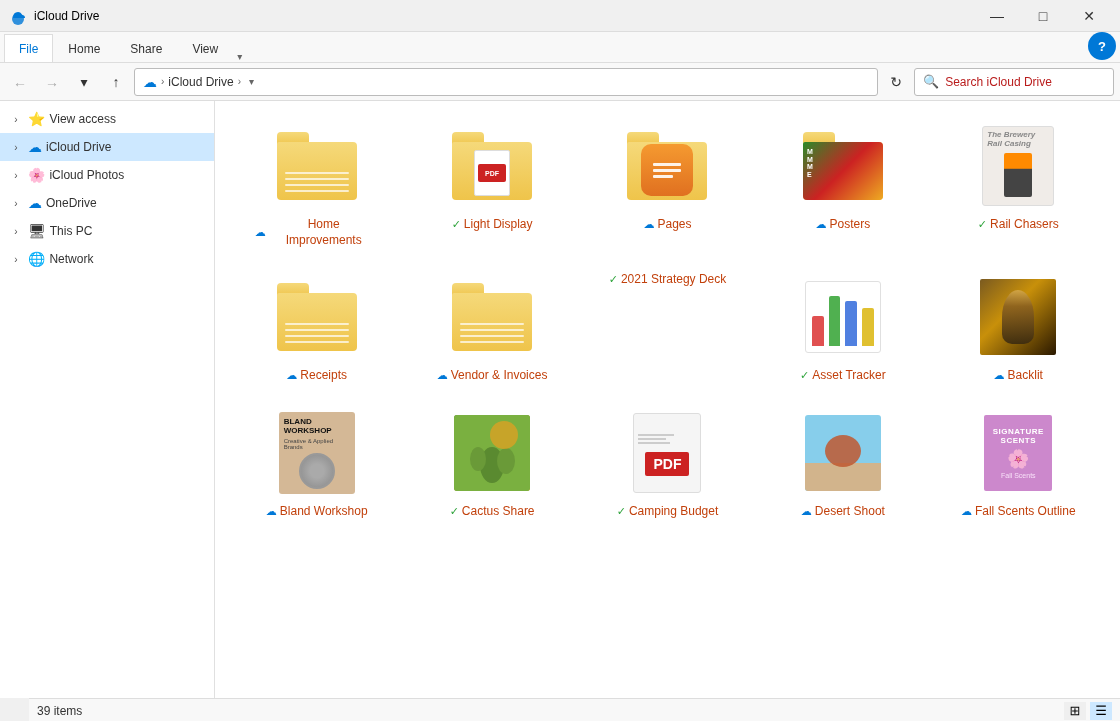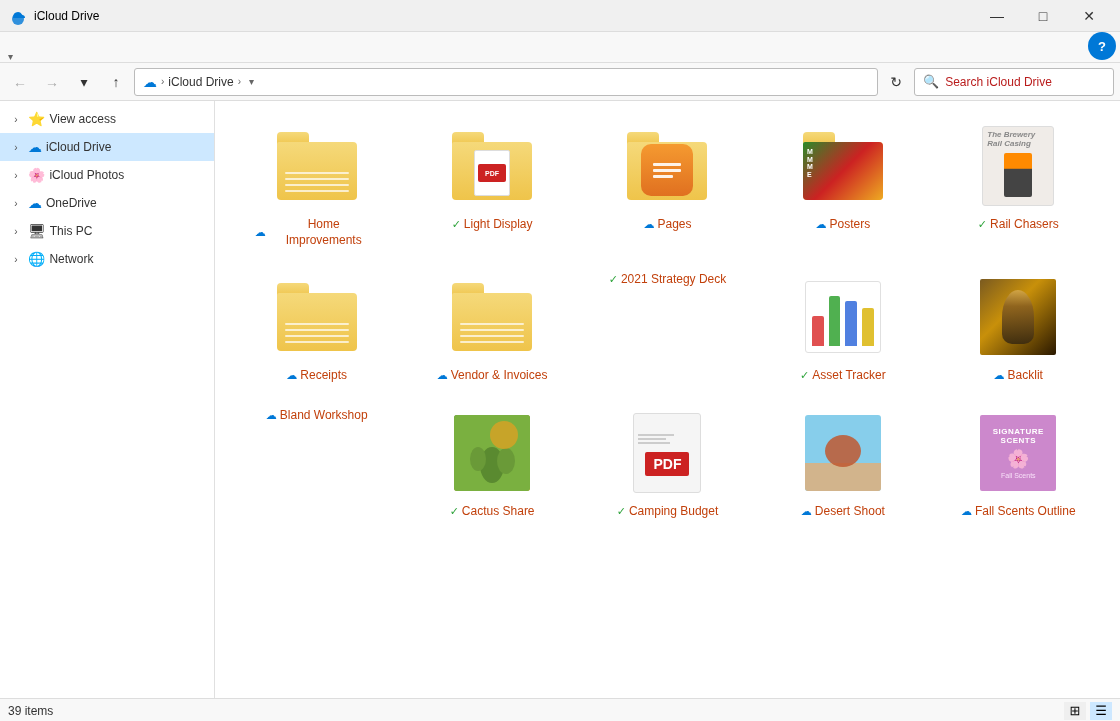--- a/index.html
+++ b/index.html
@@ -253,20 +253,21 @@
     
     .status-bar {
       height: 24px;
       background: #f8f8f8;
       border-top: 1px solid #ddd;
       display: flex;
       align-items: center;
       padding: 0 8px;
       font-size: 12px;
       color: #333;
+      margin-left: 29px;
     }
     .status-bar-right {
       margin-left: auto;
       display: flex;
       gap: 4px;
     }
     .view-btn {
       width: 22px; height: 18px;
       border: none; cursor: pointer;
       display: flex; align-items: center; justify-content: center;
@@ -338,21 +339,21 @@
       background: linear-gradient(135deg, #7a5a20 0%, #c8900a 40%, #2a1800 100%);
       border-radius: 2px;
       overflow: hidden;
       display: flex;
       align-items: center;
       justify-content: center;
     }
 
     
     .scents-thumb {
-      width: 76px;
+      width: 68px;
       height: 76px;
       background: #cc88cc;
       border-radius: 2px;
       display: flex;
       flex-direction: column;
       align-items: center;
       justify-content: center;
       text-align: center;
       padding: 4px;
     }
@@ -447,20 +448,26 @@
   <div class="title-bar-title">iCloud Drive</div>
   <div class="title-bar-controls">
     <button class="title-bar-btn">—</button>
     <button class="title-bar-btn">□</button>
     <button class="title-bar-btn close">✕</button>
   </div>
 </div>
 
 <div class="ribbon">
   <div class="ribbon-tabs">
+    <div class="ribbon-tabs-wrapper">
+      <div class="ribbon-tab active">File</div>
+      <div class="ribbon-tab">Home</div>
+      <div class="ribbon-tab">Share</div>
+      <div class="ribbon-tab">View</div>
+    </div>
     <span class="ribbon-expand">▾</span>
     <div class="ribbon-help">?</div>
   </div>
 </div>
 
 <div class="address-bar">
   <button class="nav-btn disabled">←</button>
   <button class="nav-btn disabled">→</button>
   <button class="nav-btn">▾</button>
   <button class="nav-btn">↑</button>
@@ -683,20 +690,29 @@
             <div style="width:32px; height:54px; background:linear-gradient(180deg, #d4a84b 0%, #8a6020 30%, #3a2a10 100%); border-radius:50% 50% 10px 10px; opacity:0.9;"></div>
           </div>
         </div>
         <div class="file-status">
           <span class="status-icon cloud">☁</span>
           <span class="file-name">Backlit</span>
         </div>
       </div>
 
       <div class="file-item">
+        <div class="file-thumbnail">
+          <div style="width:76px; height:82px; background:#d4b896; border-radius:3px; overflow:hidden; display:flex; flex-direction:column; padding:5px;">
+            <div style="font-size:8px; font-weight:bold; color:#111; line-height:1.2;">BLAND<br>WORKSHOP</div>
+            <div style="font-size:6px; color:#444; margin-top:2px;">Creative &amp; Applied Brands</div>
+            <div style="flex:1; display:flex; align-items:flex-end; justify-content:center;">
+              <div style="width:36px; height:36px; background:radial-gradient(circle, #aaa 30%, #888 100%); border-radius:50%; border:2px solid #999;"></div>
+            </div>
+          </div>
+        </div>
         <div class="file-status">
           <span class="status-icon cloud">☁</span>
           <span class="file-name">Bland
 Workshop</span>
         </div>
       </div>
 
       <div class="file-item">
         <div class="file-thumbnail">
           <div style="width:76px; height:76px; border-radius:3px; overflow:hidden; background:linear-gradient(135deg, #5a8a3a 20%, #c8a020 80%);">

